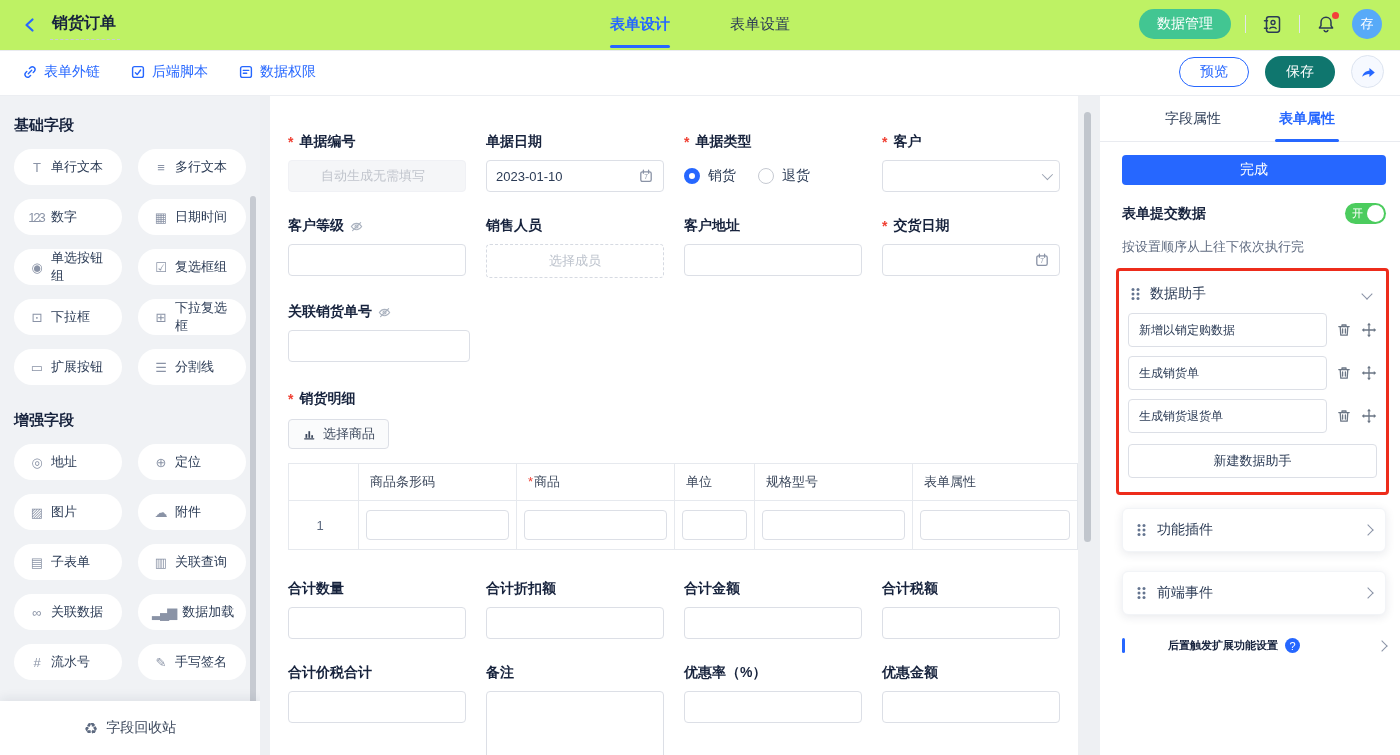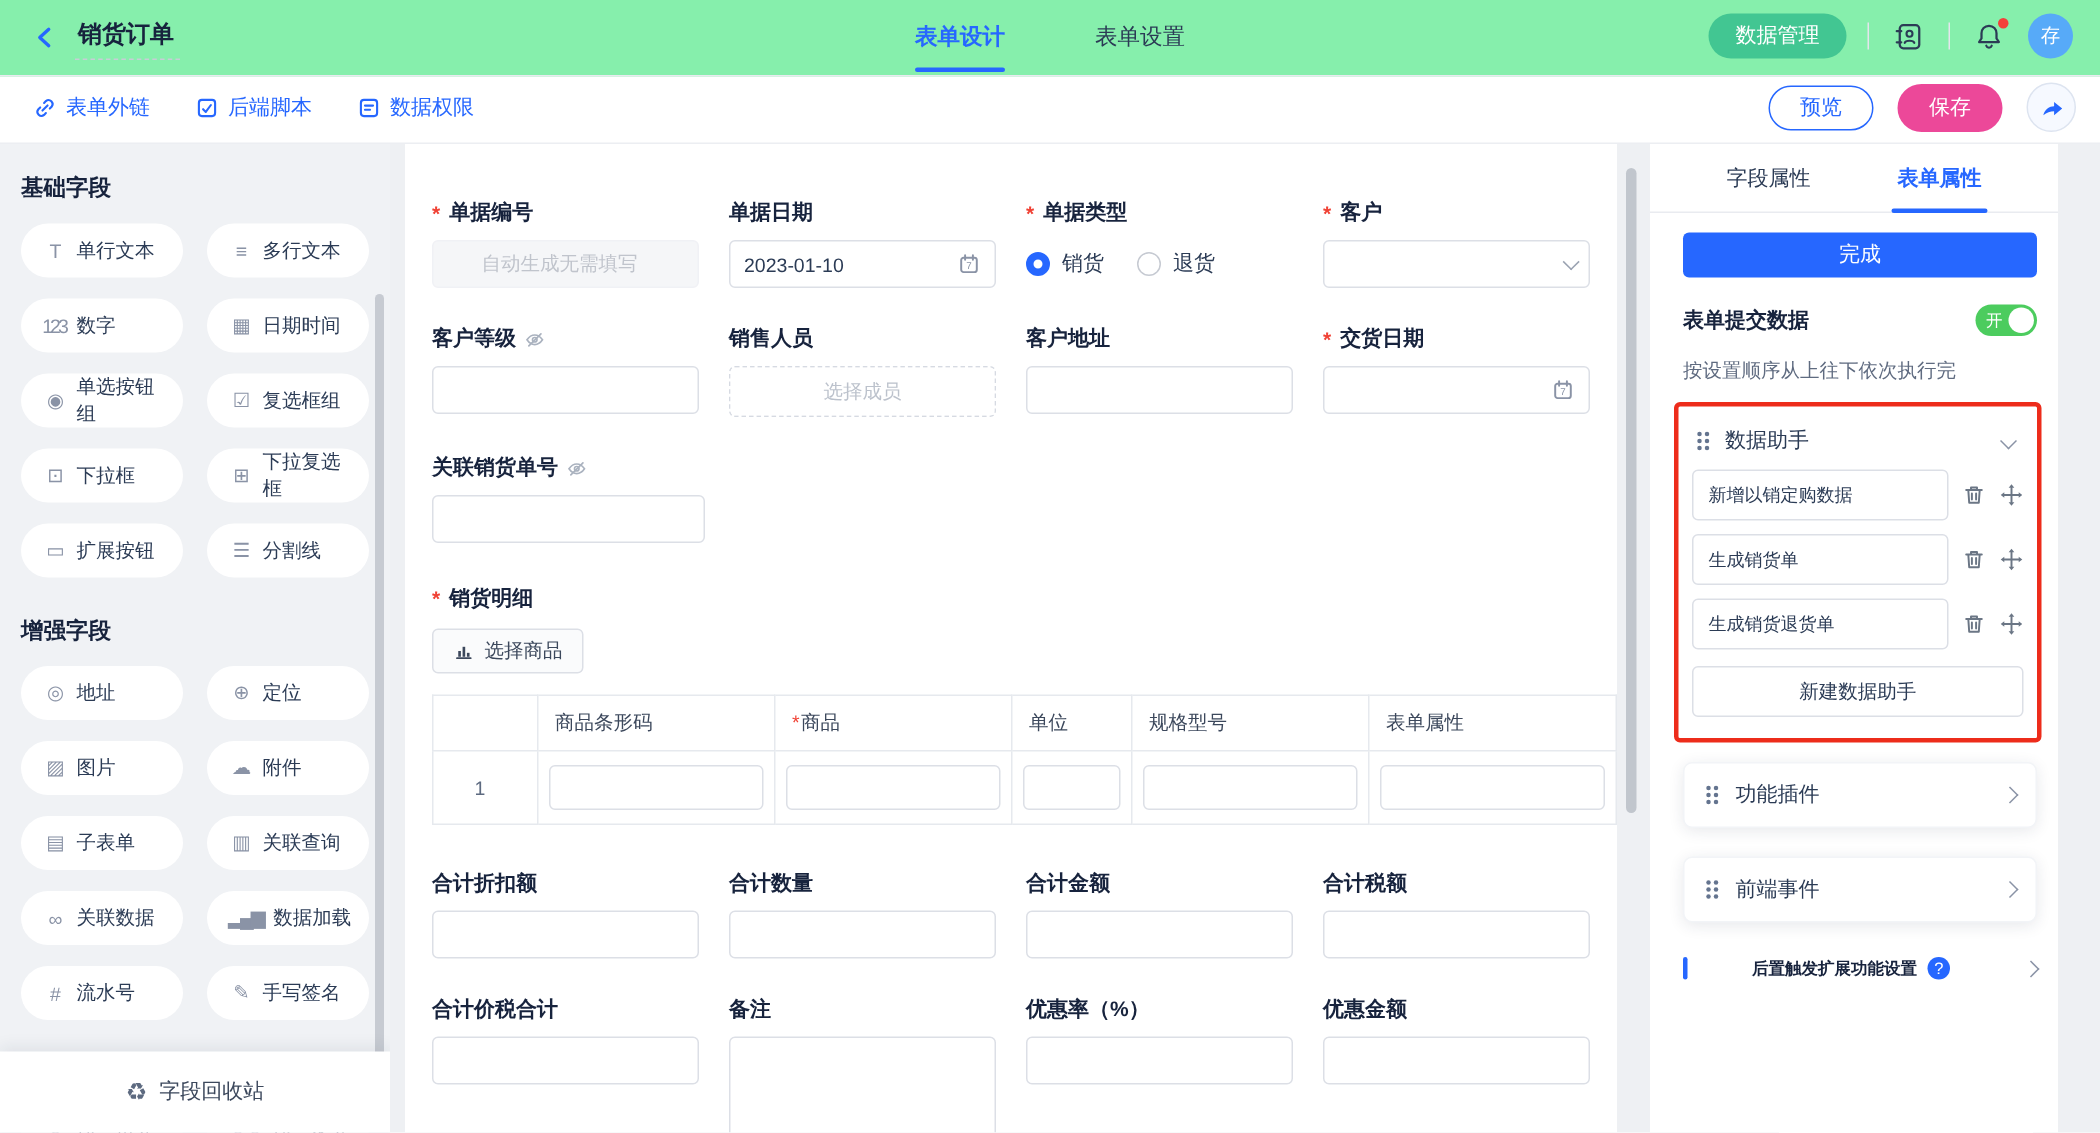--- a/index.html
+++ b/index.html
@@ -1,41 +1,41 @@
 <!DOCTYPE html>
 <html><head>
 <meta charset="utf-8">
 <style>
   * { margin:0; padding:0; box-sizing:border-box; }
   html,body { width:1400px; height:755px; overflow:hidden; }
   body { font-family:"Liberation Sans","DejaVu Sans",sans-serif; background:#eef0f3; color:#17233d; position:relative; font-size:14px; }
   svg { display:block; }
 
   
-  .header { position:absolute; top:0; left:0; width:1400px; height:51px; background:#86efac; border-bottom:1px solid #e9ebf0; display:flex; z-index:5; }
+  .header { position:absolute; top:0; left:0; width:1400px; height:51px; background:#bef264; border-bottom:1px solid #e9ebf0; display:flex; z-index:5; }
   .hleft { display:flex; align-items:center; padding-left:20px; gap:10px; }
   .title { font-size:16px; font-weight:700; color:#17233d; border-bottom:1px dashed #c8cdd6; padding:2px 4px 5px 2px; }
   .htabs { position:absolute; left:0; right:0; top:0; height:48px; display:flex; justify-content:center; gap:60px; pointer-events:none; }
   .htab { pointer-events:auto; height:48px; display:flex; align-items:center; font-size:15px; color:#2b3b55; cursor:pointer; position:relative; }
   .htab.active { color:#2667ff; font-weight:600; }
   .htab.active::after { content:""; position:absolute; left:0; right:0; bottom:0; height:3px; background:#2667ff; border-radius:2px; }
   .hright { position:absolute; right:18px; top:0; height:48px; display:flex; align-items:center; gap:14px; }
   .btn-green { background:#42c692; color:#fff; border:none; height:30px; padding:0 18px; border-radius:16px; font-size:14px; cursor:pointer; }
   .vdiv { width:1px; height:18px; background:#e3e6ec; }
   .iconbtn { background:none; border:none; cursor:pointer; position:relative; padding:2px; }
   .reddot { position:absolute; top:0; right:-1px; width:7px; height:7px; border-radius:50%; background:#f3403a; }
   .avatar { width:30px; height:30px; border-radius:50%; background:#57aaf8; color:#fff; font-size:13px; display:flex; align-items:center; justify-content:center; cursor:pointer; }
 
   
   .toolbar { position:absolute; top:48px; left:0; width:1400px; height:48px; background:#fff; border-bottom:1px solid #ecec f1; border-bottom:1px solid #eceef2; display:flex; align-items:center; z-index:4; }
   .tlinks { display:flex; align-items:center; gap:30px; padding-left:22px; }
   .tlink { display:flex; align-items:center; gap:6px; color:#2667ff; font-size:14px; cursor:pointer; }
   .tright { position:absolute; right:16px; display:flex; align-items:center; gap:16px; }
   .btn-outline { height:30px; padding:0 20px; border-radius:16px; border:1px solid #2667ff; color:#2667ff; background:#fff; font-size:14px; cursor:pointer; }
-  .btn-primary { height:32px; padding:0 21px; border-radius:17px; border:none; background:#ec4899; color:#fff; font-size:14px; cursor:pointer; }
+  .btn-primary { height:32px; padding:0 21px; border-radius:17px; border:none; background:#0f766e; color:#fff; font-size:14px; cursor:pointer; }
   .btn-circle { width:33px; height:33px; border-radius:50%; border:1px solid #dde4f0; background:#f6f9ff; display:flex; align-items:center; justify-content:center; cursor:pointer; }
 
   
   .sidebar { position:absolute; top:96px; left:0; width:260px; bottom:0; background:#f0f2f5; overflow:hidden; }
   .sec-title { font-size:15px; font-weight:700; color:#17233d; padding:20px 0 6px 14px; }
   .pill-grid { display:grid; grid-template-columns:1fr 1fr; gap:14px 16px; padding:8px 14px 6px 14px; }
   .pill { height:36px; background:#fff; border-radius:18px; display:flex; align-items:center; gap:7px; padding:0 8px 0 14px; font-size:13px; color:#2b3b55; cursor:grab; }
   .picon { color:#8a93a6; font-size:13px; min-width:16px; text-align:center; white-space:nowrap; letter-spacing:-2px; }
   .recycle { position:absolute; bottom:0; left:0; width:260px; height:54px; background:#fff; box-shadow:0 -3px 10px rgba(30,40,70,.08); display:flex; align-items:center; justify-content:center; gap:8px; font-size:14px; color:#3c485c; cursor:pointer; z-index:2; }
   .recycle .ric { color:#5d6a80; font-size:16px; }
@@ -62,21 +62,21 @@
   .dtable th,.dtable td { border:1px solid #e6e9ee; }
   .dtable th { height:37px; font-size:13px; font-weight:400; color:#3c485c; text-align:left; padding-left:11px; background:#fff; }
   .dtable td { height:49px; padding:0 7px; }
   .dtable .rownum { text-align:center; color:#5d6a80; font-size:13px; padding-left:0; }
   .cellinp { height:30px; border:1px solid #dcdfe6; border-radius:4px; background:#fff; }
   .reqcol::before { content:"*"; color:#f04134; margin-right:1px; }
   .textarea { height:95px; border:1px solid #dcdfe6; border-radius:4px; background:#fff; }
   .cv-scroll { position:absolute; top:112px; left:1084px; width:7px; height:430px; border-radius:4px; background:#c1c6cd; }
 
   
-  .panel { position:absolute; top:96px; left:1100px; width:272px; bottom:0; background:#fff; }
+  .panel { position:absolute; top:96px; left:1100px; width:300px; bottom:0; background:#fff; }
   .ptabs { height:46px; display:flex; justify-content:center; gap:58px; border-bottom:1px solid #e9ebf0; }
   .ptab { height:46px; display:flex; align-items:center; font-size:14px; color:#2b3b55; cursor:pointer; position:relative; }
   .ptab.active { color:#2667ff; font-weight:600; }
   .ptab.active::after { content:""; position:absolute; left:-4px; right:-4px; bottom:0; height:3px; background:#2667ff; border-radius:2px; }
   .pbody { padding:13px 14px 0 22px; }
   .btn-done { width:100%; height:30px; background:#2667ff; border:none; border-radius:4px; color:#fff; font-size:14px; cursor:pointer; }
   .prow { display:flex; align-items:center; justify-content:space-between; margin-top:18px; }
   .plabel { font-size:14px; font-weight:700; color:#17233d; }
   .toggle { width:41px; height:21px; border-radius:11px; background:#4ccc5e; position:relative; cursor:pointer; }
   .toggle .on-txt { position:absolute; left:7px; top:3px; color:#fff; font-size:11px; }
@@ -452,25 +452,25 @@
           <td>
               <div class="cellinp"></div>
             </td>
         </tr>
       </tbody>
     </table>
   </div>
 
   <div class="frow">
     <div class="field">
+      <div class="lbl">合计数量</div>
+      <div class="inp"></div>
+    </div>
+    <div class="field">
       <div class="lbl">合计折扣额</div>
-      <div class="inp"></div>
-    </div>
-    <div class="field">
-      <div class="lbl">合计数量</div>
       <div class="inp"></div>
     </div>
     <div class="field">
       <div class="lbl">合计金额</div>
       <div class="inp"></div>
     </div>
     <div class="field">
       <div class="lbl">合计税额</div>
       <div class="inp"></div>
     </div>

